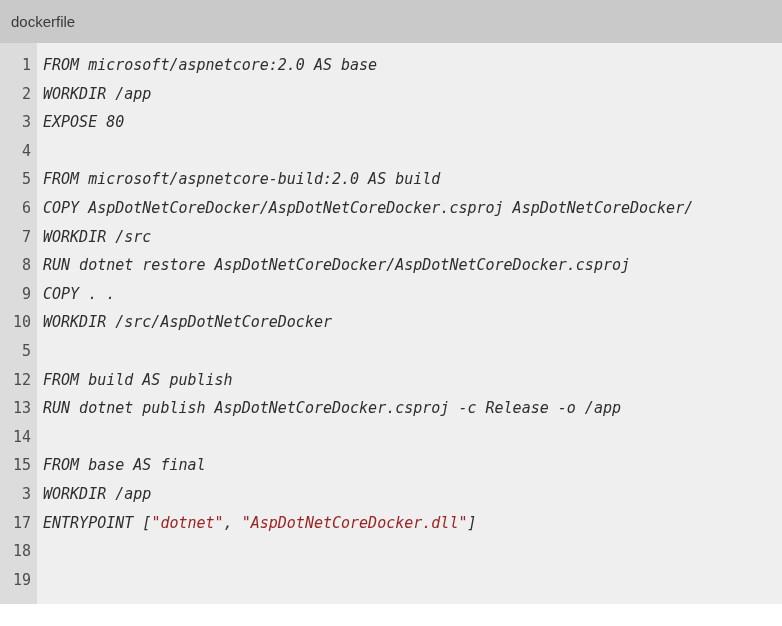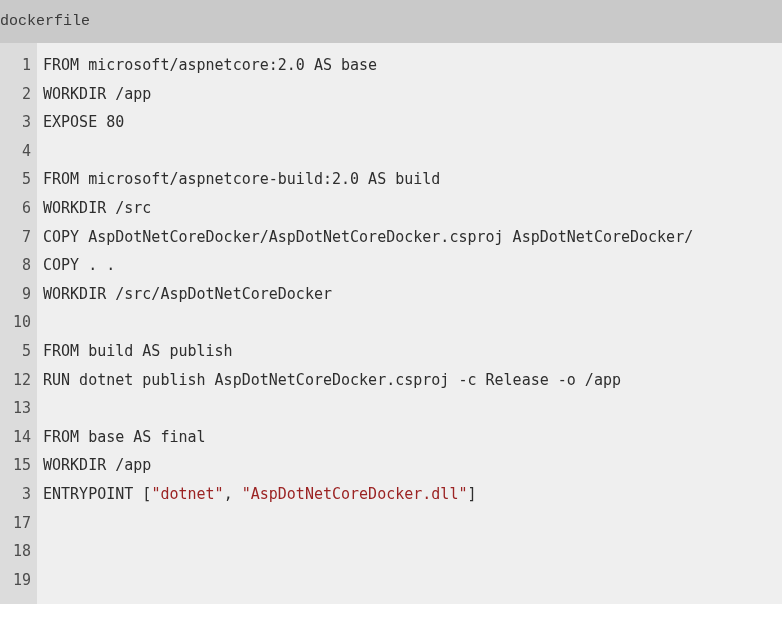--- a/index.html
+++ b/index.html
@@ -10,24 +10,25 @@
     background: #ffffff;
     overflow: hidden;
   }
   .codeblock {
     width: 782px;
     font-family: "DejaVu Sans Mono", "Liberation Mono", monospace;
   }
   .code-header {
     background: var(--header-bg, #c9c9c9);
     color: var(--header-text, #3a3a3a);
-    font-family: Liberation Mono, monospace;
+    font-family: Liberation Sans, sans-serif;
     font-size: 15px;
     height: 43px;
     line-height: 43px;
+    padding-left: 11px;
     box-sizing: border-box;
   }
   .code-body {
     display: flex;
     align-items: stretch;
     background: var(--code-bg, #efefef);
   }
   .gutter {
     background: var(--gutter-bg, #dcdcdc);
     width: 37px;
@@ -41,20 +42,21 @@
     color: var(--line-number, #4d4d4d);
     font-size: 15px;
     line-height: 28.6px;
     user-select: none;
   }
   .code-lines {
     flex: 1 1 auto;
     padding: 8px 0 10px 6px;
     box-sizing: border-box;
     overflow: hidden;
+    font-style: italic;
   }
   .code-line {
     display: block;
     white-space: pre;
     color: var(--code-text, #2e2e2e);
     font-size: 15px;
     line-height: 28.6px;
     min-height: 28.6px;
   }
   .tok-string {
@@ -89,22 +91,23 @@
         <span class="ln">17</span>
         <span class="ln">18</span>
         <span class="ln">19</span>
       </div>
     <div class="code-lines">
         <span class="code-line"><span class="tok-plain">FROM microsoft/aspnetcore:2.0 AS base</span></span>
         <span class="code-line"><span class="tok-plain">WORKDIR /app</span></span>
         <span class="code-line"><span class="tok-plain">EXPOSE 80</span></span>
         <span class="code-line">&nbsp;</span>
         <span class="code-line"><span class="tok-plain">FROM microsoft/aspnetcore-build:2.0 AS build</span></span>
+        <span class="code-line"><span class="tok-plain">COPY AspDotNetCoreDocker/AspDotNetCoreDocker.csproj AspDotNetCoreDocker/</span></span>
         <span class="code-line"><span class="tok-plain">WORKDIR /src</span></span>
-        <span class="code-line"><span class="tok-plain">COPY AspDotNetCoreDocker/AspDotNetCoreDocker.csproj AspDotNetCoreDocker/</span></span>
+        <span class="code-line"><span class="tok-plain">RUN dotnet restore AspDotNetCoreDocker/AspDotNetCoreDocker.csproj</span></span>
         <span class="code-line"><span class="tok-plain">COPY . .</span></span>
         <span class="code-line"><span class="tok-plain">WORKDIR /src/AspDotNetCoreDocker</span></span>
         <span class="code-line">&nbsp;</span>
         <span class="code-line"><span class="tok-plain">FROM build AS publish</span></span>
         <span class="code-line"><span class="tok-plain">RUN dotnet publish AspDotNetCoreDocker.csproj -c Release -o /app</span></span>
         <span class="code-line">&nbsp;</span>
         <span class="code-line"><span class="tok-plain">FROM base AS final</span></span>
         <span class="code-line"><span class="tok-plain">WORKDIR /app</span></span>
         <span class="code-line"><span class="tok-plain">ENTRYPOINT [</span><span class="tok-string">"dotnet"</span><span class="tok-plain">, </span><span class="tok-string">"AspDotNetCoreDocker.dll"</span><span class="tok-plain">]</span></span>
       </div>

